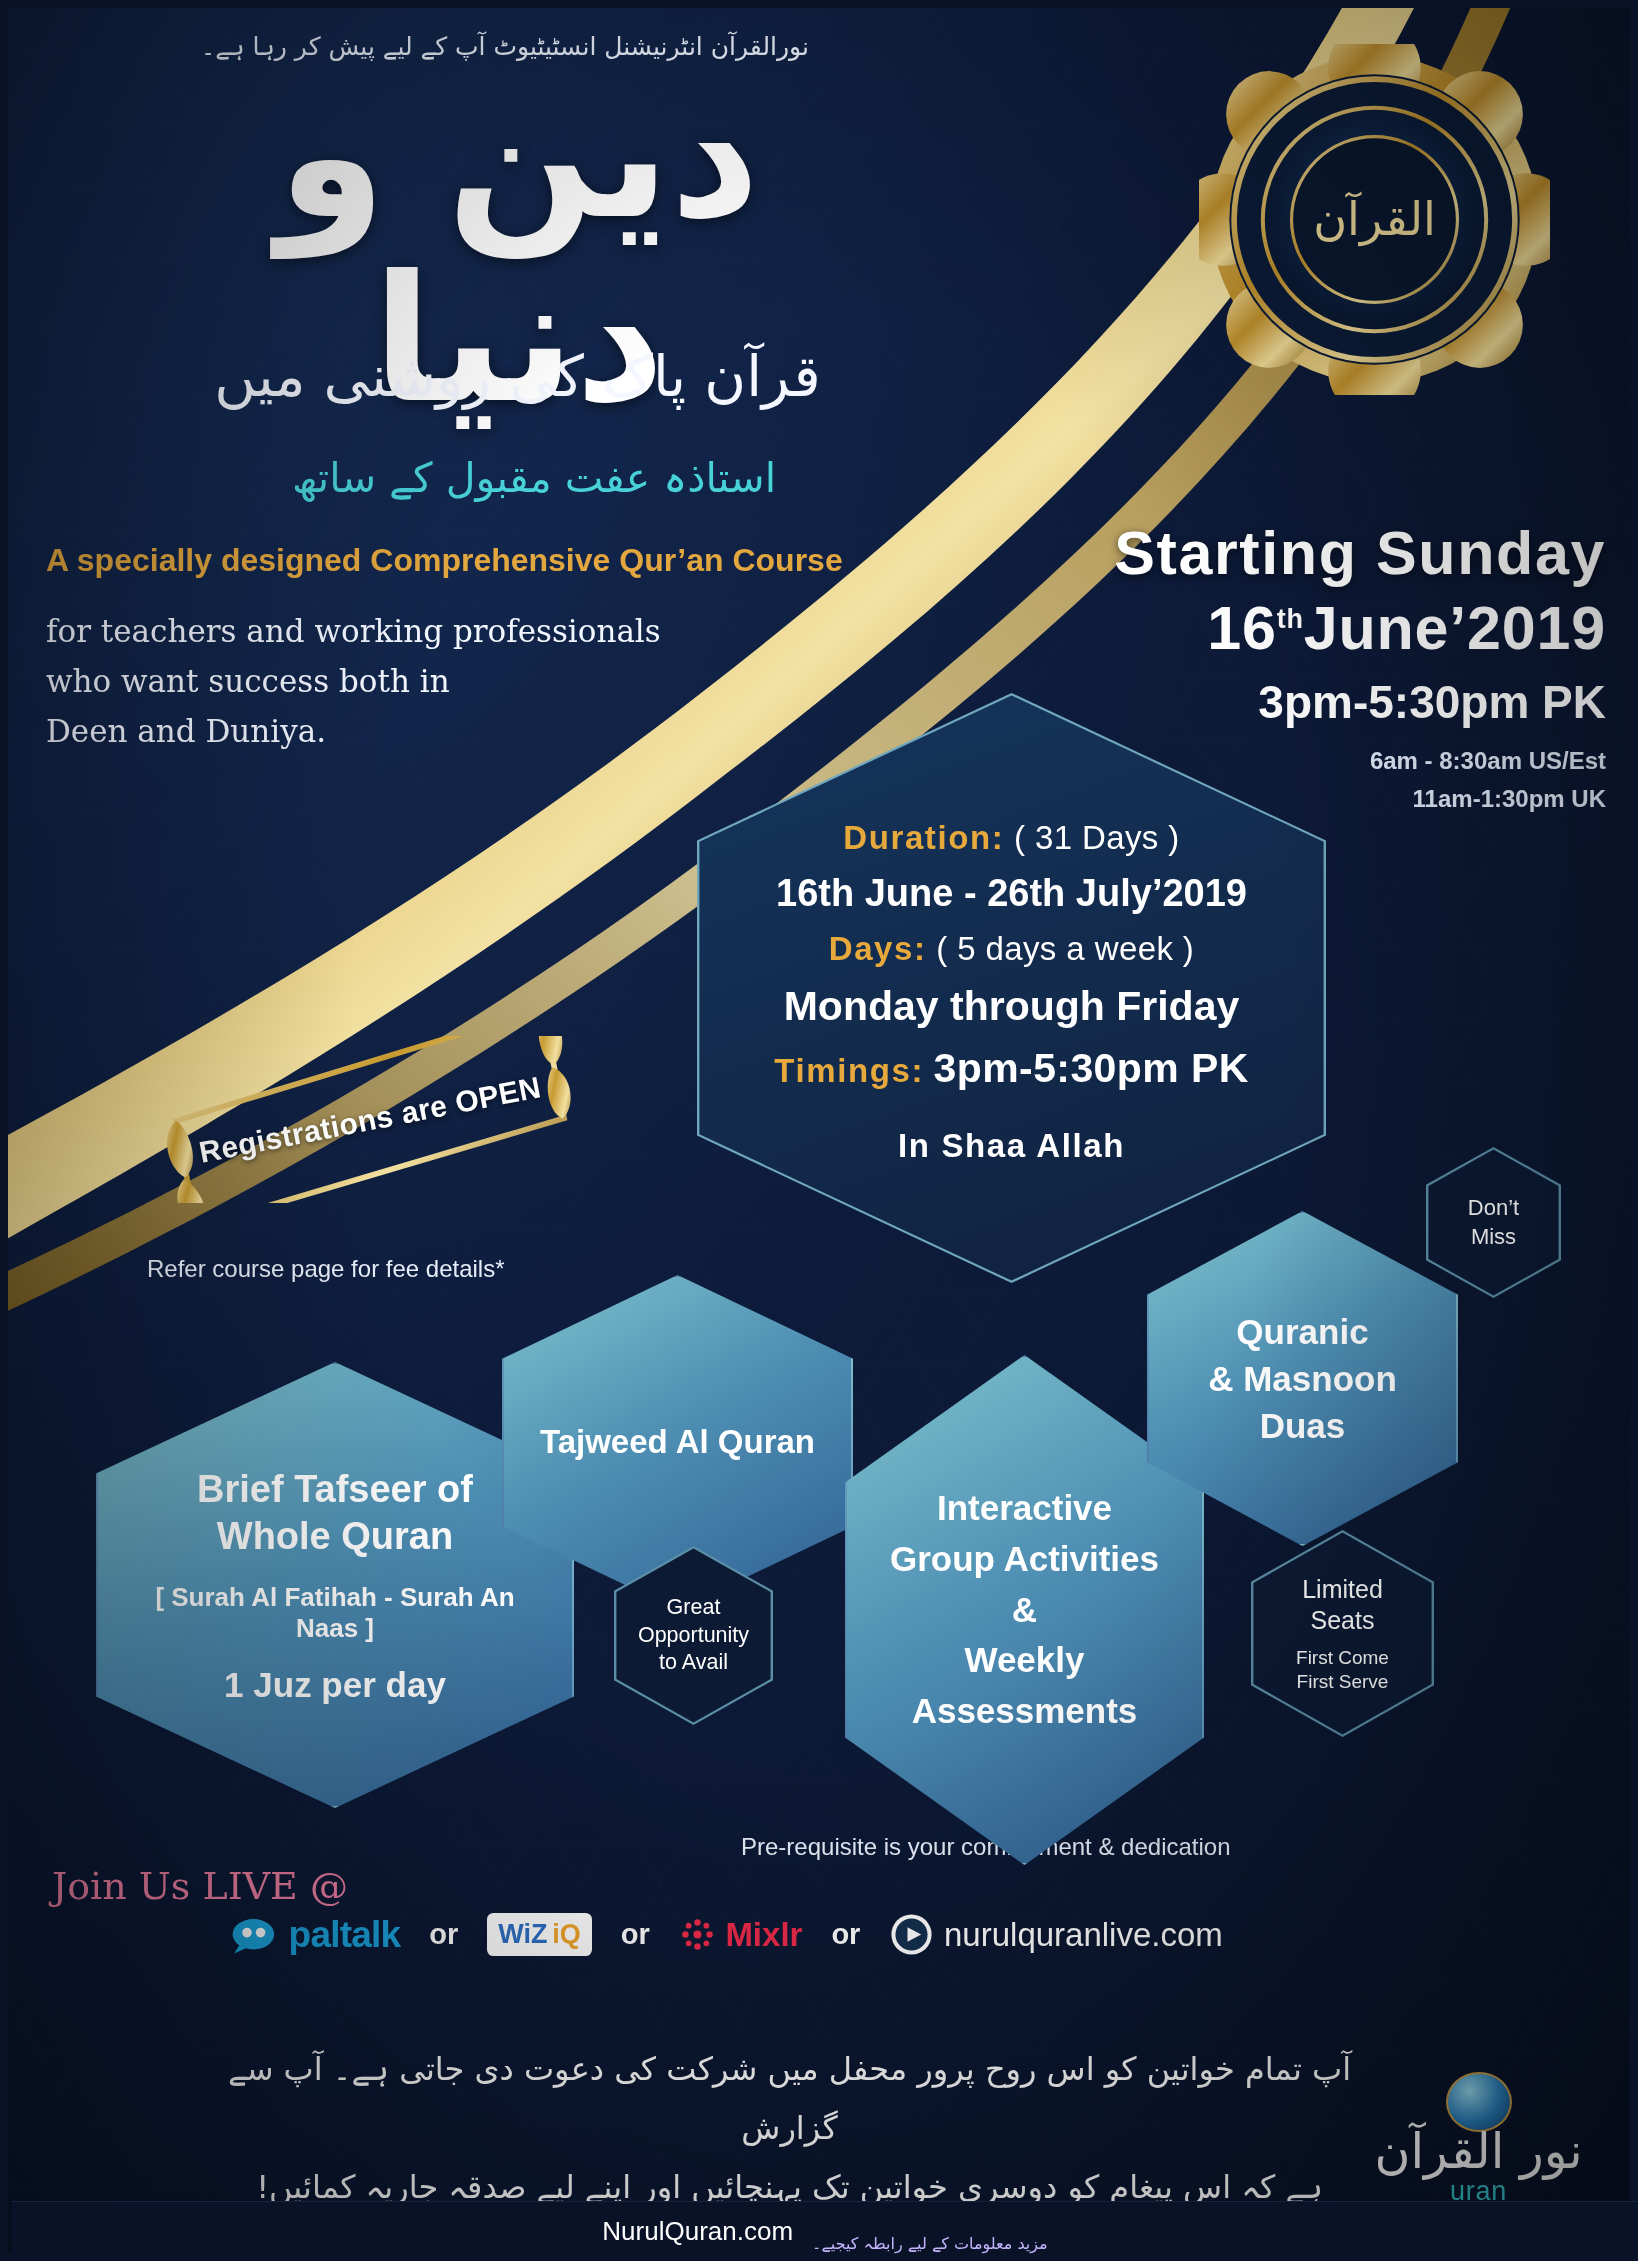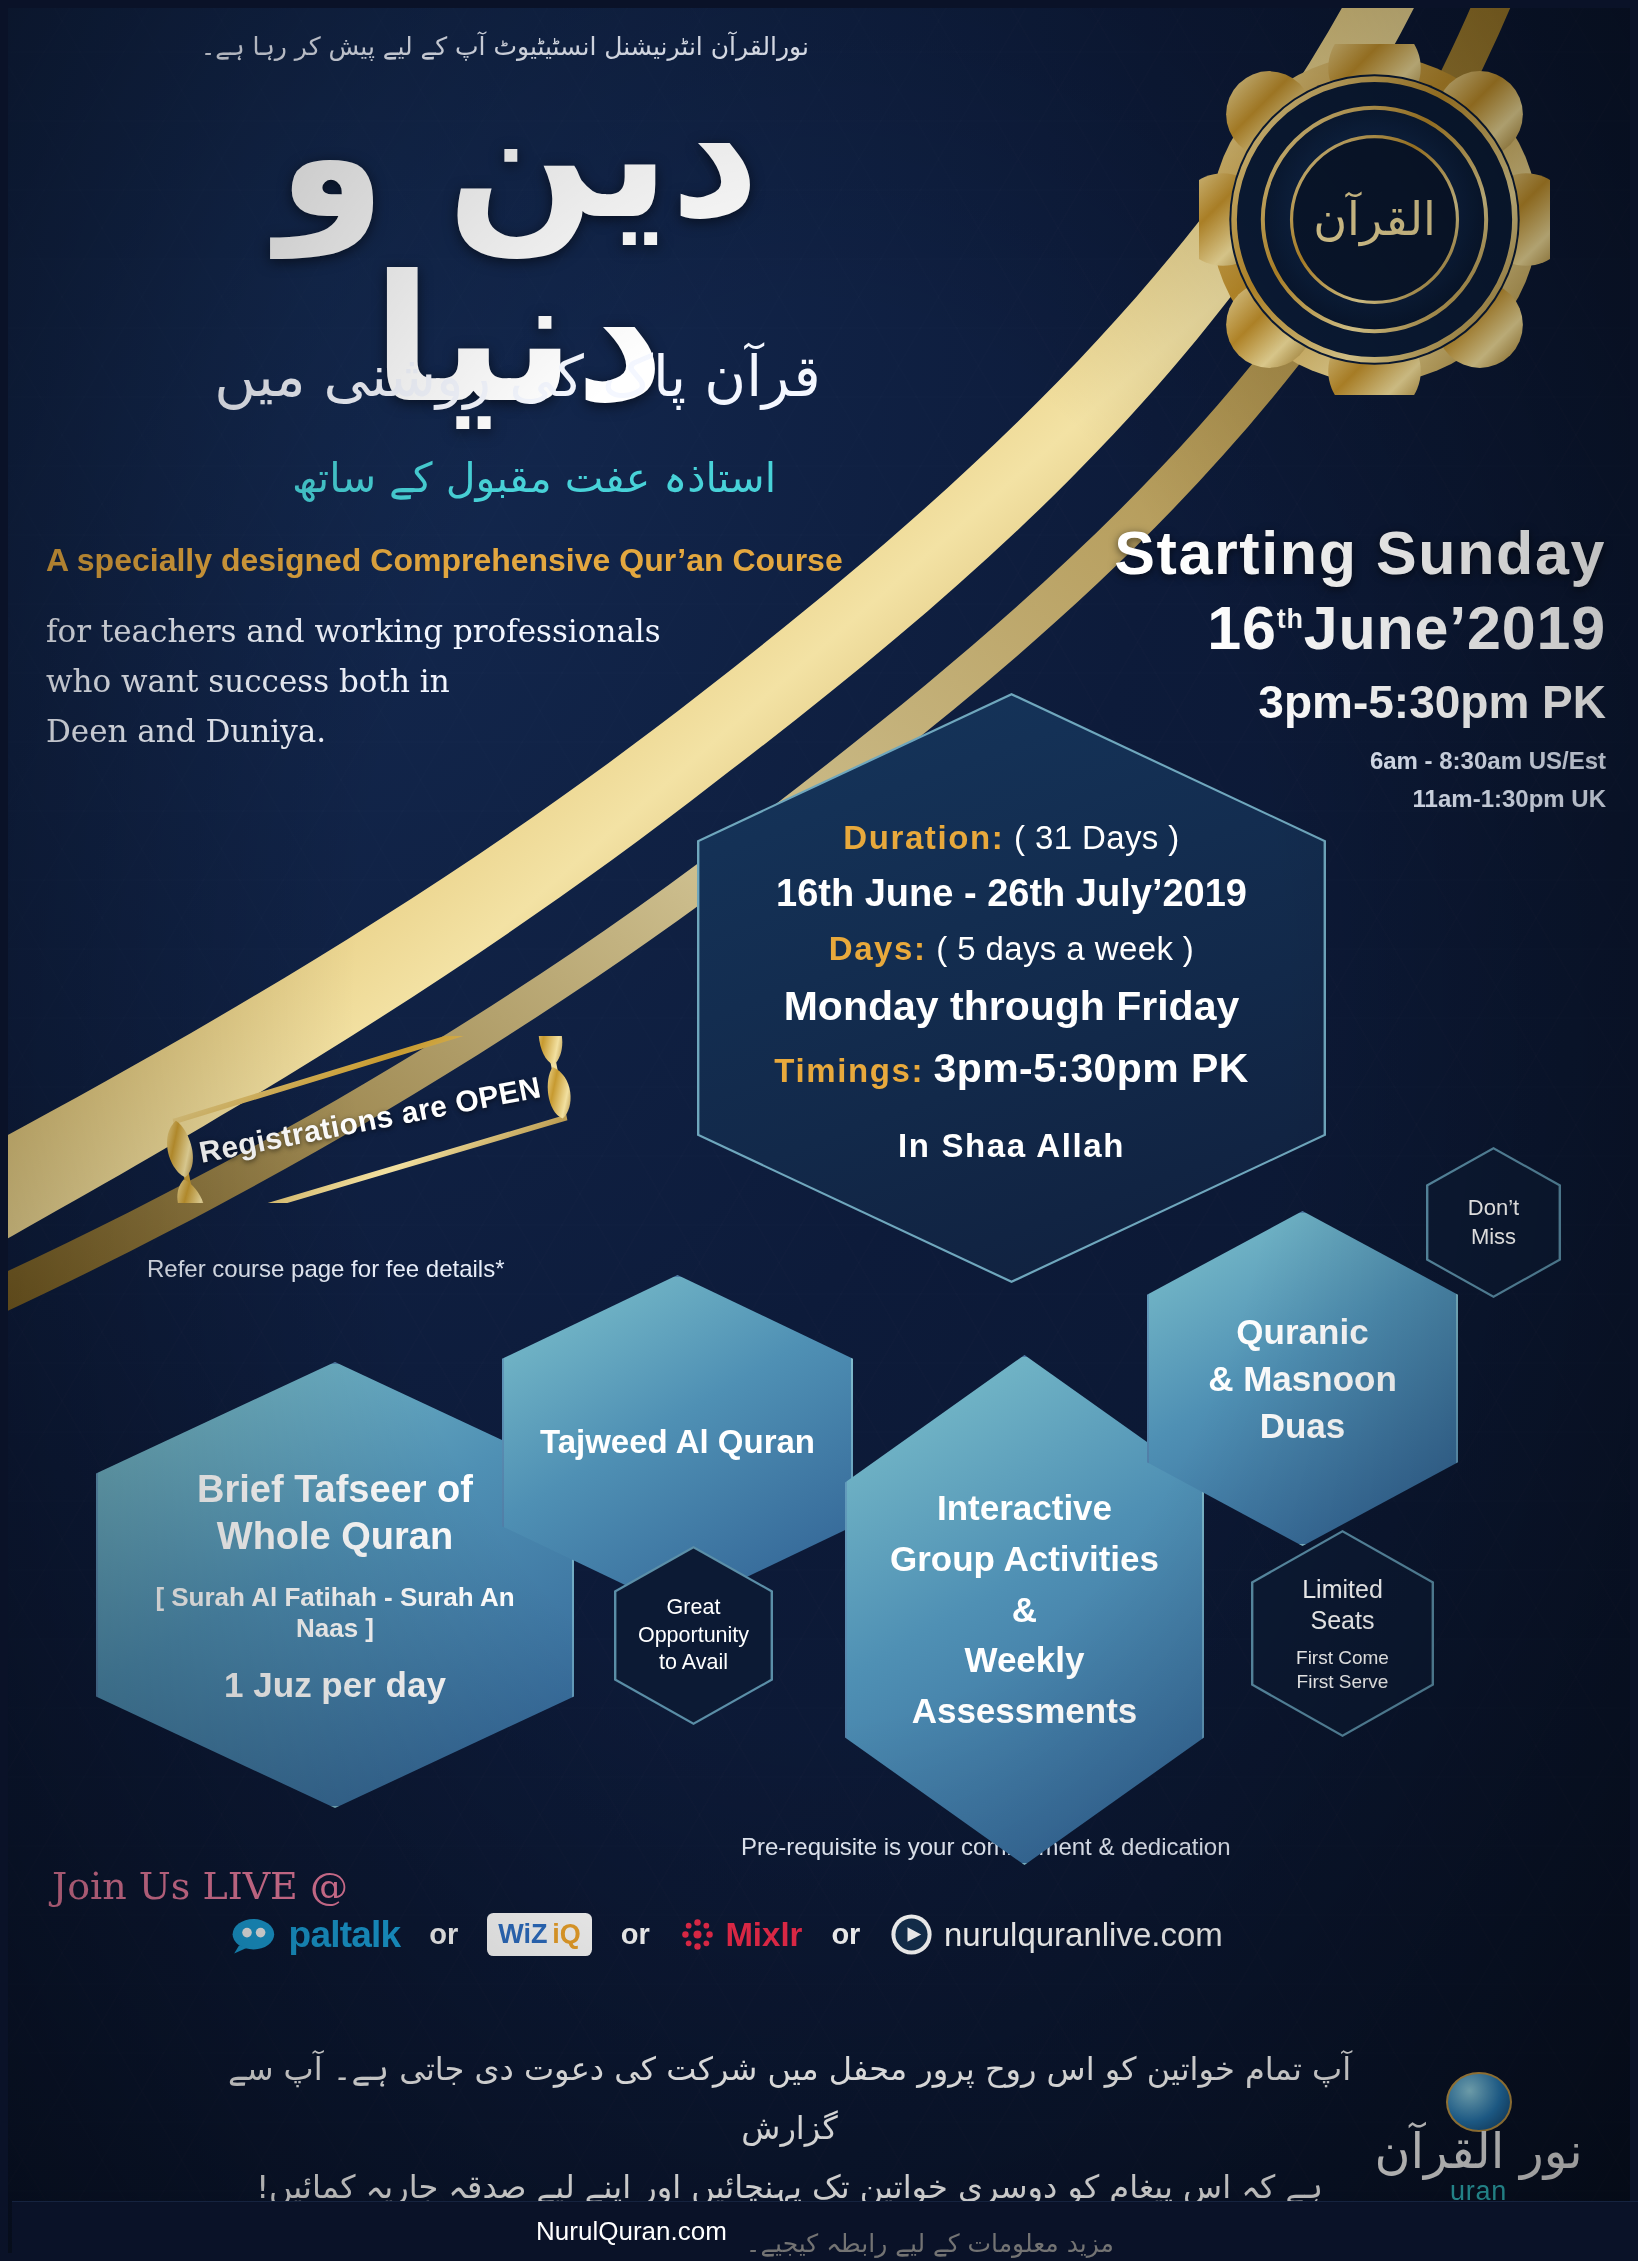--- a/index.html
+++ b/index.html
@@ -208,21 +208,21 @@
     position:absolute;right:263px;top:2040px;width:1171px;
     color:#ffffff;font-size:32px;line-height:1.85;direction:rtl;text-align:center;
     font-family:"DejaVu Sans", sans-serif;
   }
   .footer-bar{
     position:absolute;left:12px;right:0;bottom:0;height:59px;
     background:#0a1228;border-top:1.6px solid #16233f;
     display:flex;align-items:center;justify-content:center;gap:19px;
   }
   .footer-bar .site{color:#ffffff;font-size:26px;}
-  .footer-bar .urdu{color:#737373;font-size:25px;direction:rtl;font-family:"DejaVu Sans", sans-serif;margin-top:23px;}
+  .footer-bar .urdu{color:#c4b5fd;font-size:16px;direction:rtl;font-family:"DejaVu Sans", sans-serif;margin-top:23px;}
 
   
   .quran-emblem{
     position:absolute;right:88px;top:44px;width:351px;height:351px;
   }
   .nq-logo{
     position:absolute;right:48px;top:2072px;width:223px;height:135px;
     display:flex;flex-direction:column;align-items:center;justify-content:center;
   }
   .nq-logo .urdu-mark{

